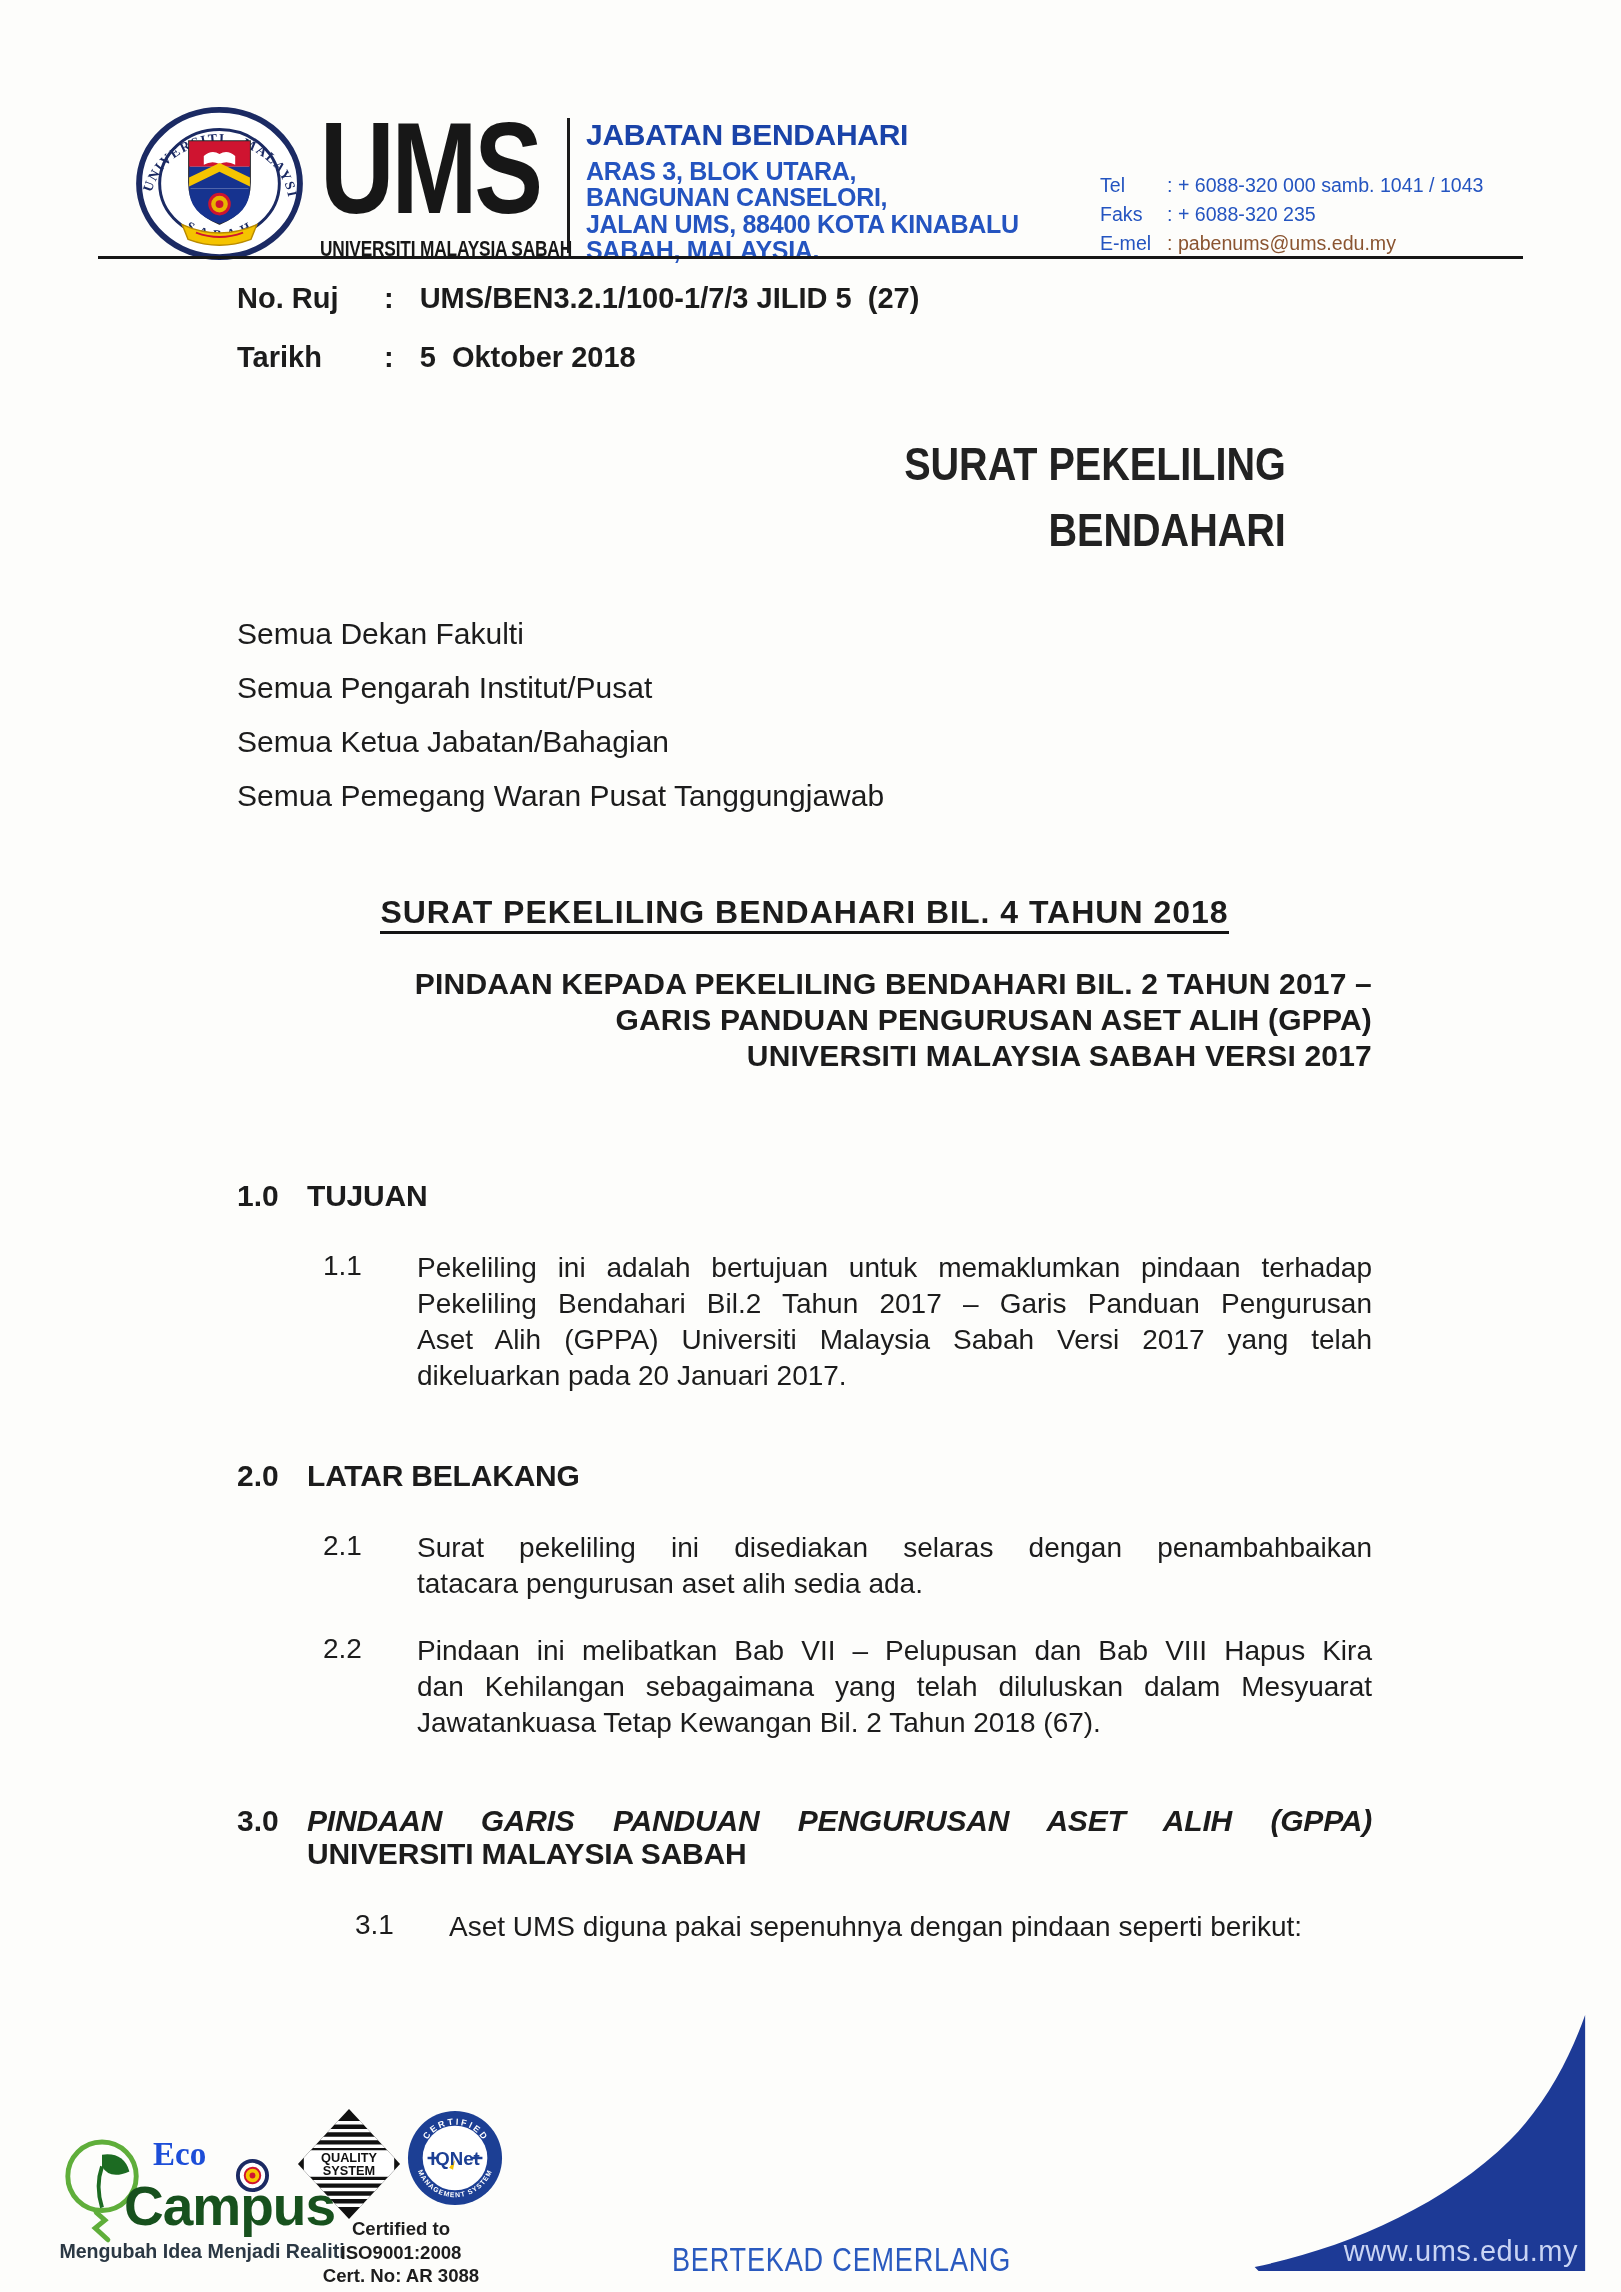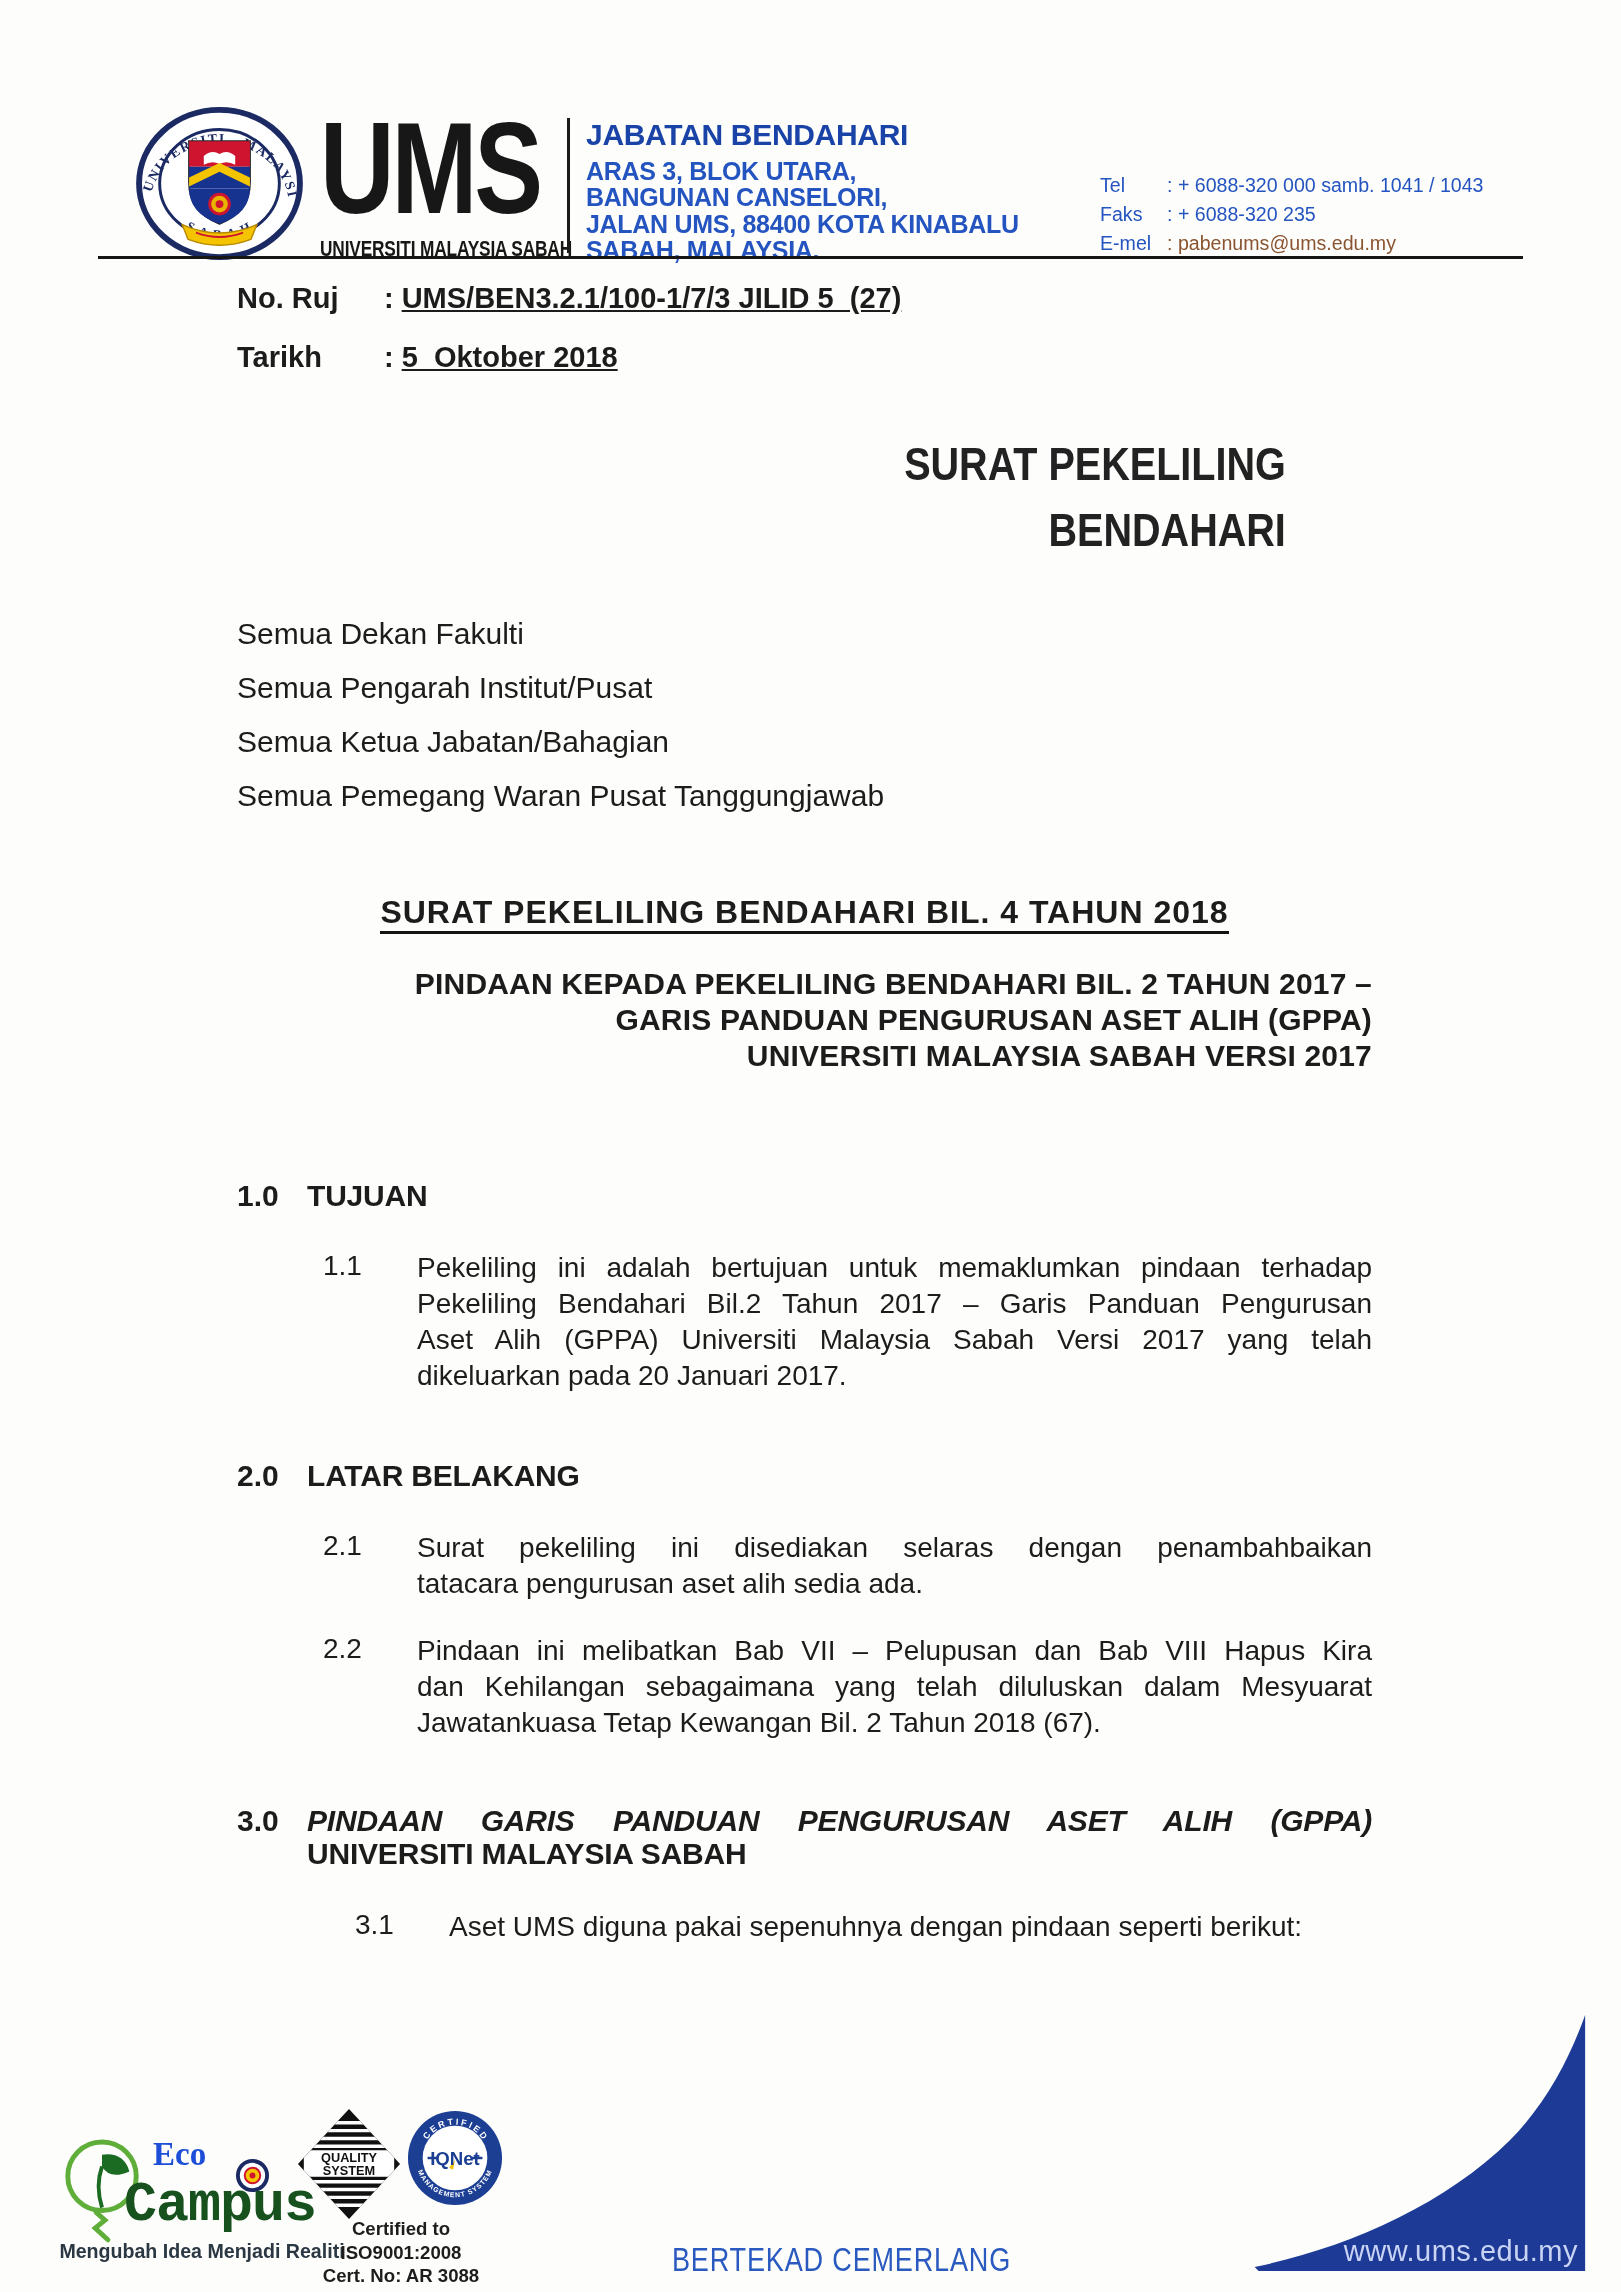--- a/index.html
+++ b/index.html
@@ -28,21 +28,21 @@
   .contact { left:1100px; top:171px; font-size:19.6px; color:#2454c0; }
   .contact .row { display:flex; line-height:29px; }
   .contact .lbl { width:67px; }
   .contact .val {}
   .contact .row:nth-child(3) .val { color:#8a5430; }
   .hrule { left:98px; top:256px; width:1425px; height:2.9px; background:#161616; }
 
   
   .refrow { left:237px; font-size:29px; font-weight:bold; white-space:nowrap; }
   .refrow .rlbl { display:inline-block; width:147px; }
-  .refrow .rval { margin-left:8px;text-decoration:underline; }
+  .refrow .rval { margin-left:26px; }
 
   
   .doc-title {
     right:335px; top:431px; text-align:right; font-weight:bold; font-size:46px;
     line-height:66px; letter-spacing:0; color:#222;
     transform:scaleX(.86); transform-origin:right top; white-space:nowrap;
   }
 
   
   .addressees { left:237px; top:617px; font-size:30px; }
@@ -65,21 +65,21 @@
 
   .clause { left:323px; width:1049px; }
   .clause .cnum { position:absolute; left:0; top:0; font-size:28px; }
   .clause .cbody { margin-left:94px; width:955px; }
   .jl { font-size:28px; line-height:36px; text-align:justify; text-align-last:justify; }
   .jl.last { text-align-last:left; }
 
   
   .eco { left:59px; top:2103px; width:286px; height:165px; }
   .eco .eco-word1 { position:absolute; left:94px; top:33px; font-family:"Liberation Serif",serif; font-size:33px; font-weight:bold; color:#1d4ed8; }
-  .eco .eco-word2 { position:absolute; left:65px; top:71px; font-family:Liberation Mono, monospace; font-size:55px; font-weight:bold; color:#17511d; letter-spacing:-1px; }
+  .eco .eco-word2 { position:absolute; left:65px; top:71px; font-family:Liberation Sans, sans-serif; font-size:55px; font-weight:bold; color:#17511d; letter-spacing:-1px; }
   .eco .eco-tag { position:absolute; left:0; top:137px; width:286px; text-align:center; font-size:19.6px; font-weight:bold; color:#2b3844; }
 
   .certtxt { left:290px; top:2217px; width:222px; text-align:center; font-size:18.6px; font-weight:bold; line-height:23.5px; color:#1d1d1d; }
   .motto { left:672px; top:2241px; font-size:33px; color:#2a5abf; letter-spacing:1px; transform:scaleX(.82); transform-origin:left top; white-space:nowrap; }
   .website { left:1333px; top:2235px; width:245px; text-align:right; font-size:29px; color:#c9d4f4; letter-spacing:0.5px; }
 </style>
 </head>
 <body>
 
 <div class="abs" style="left:0;top:0;width:1621px;height:265px;">

